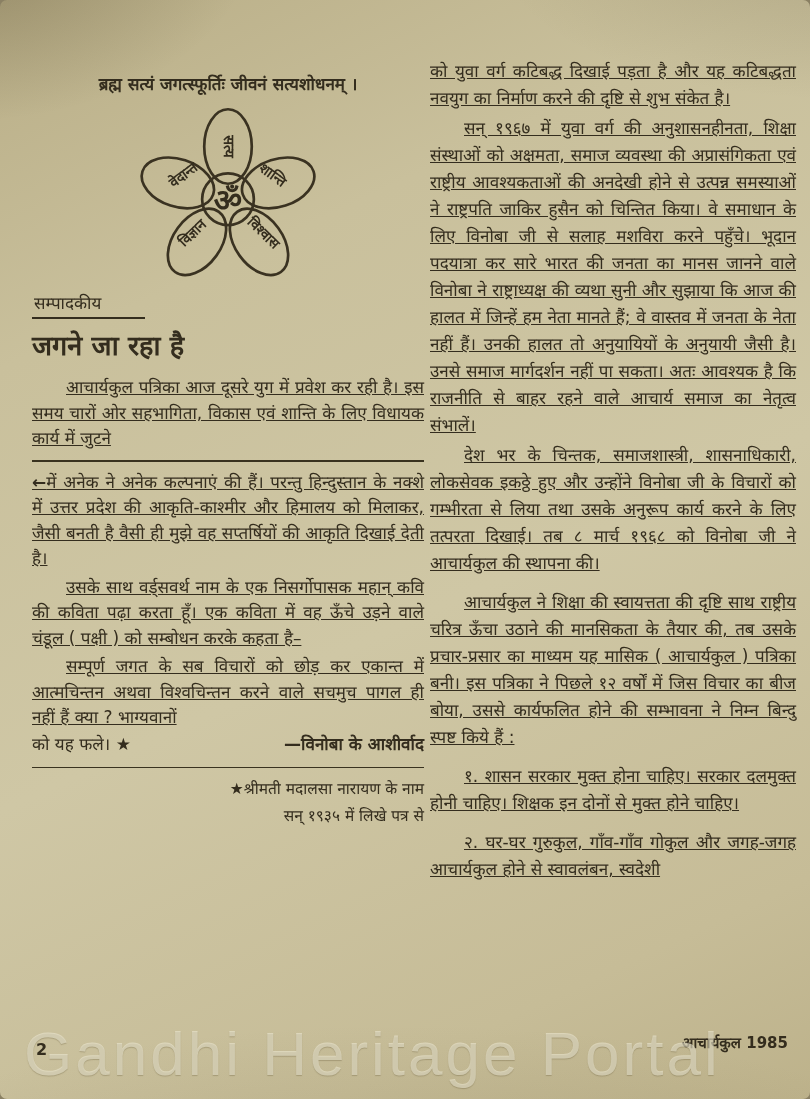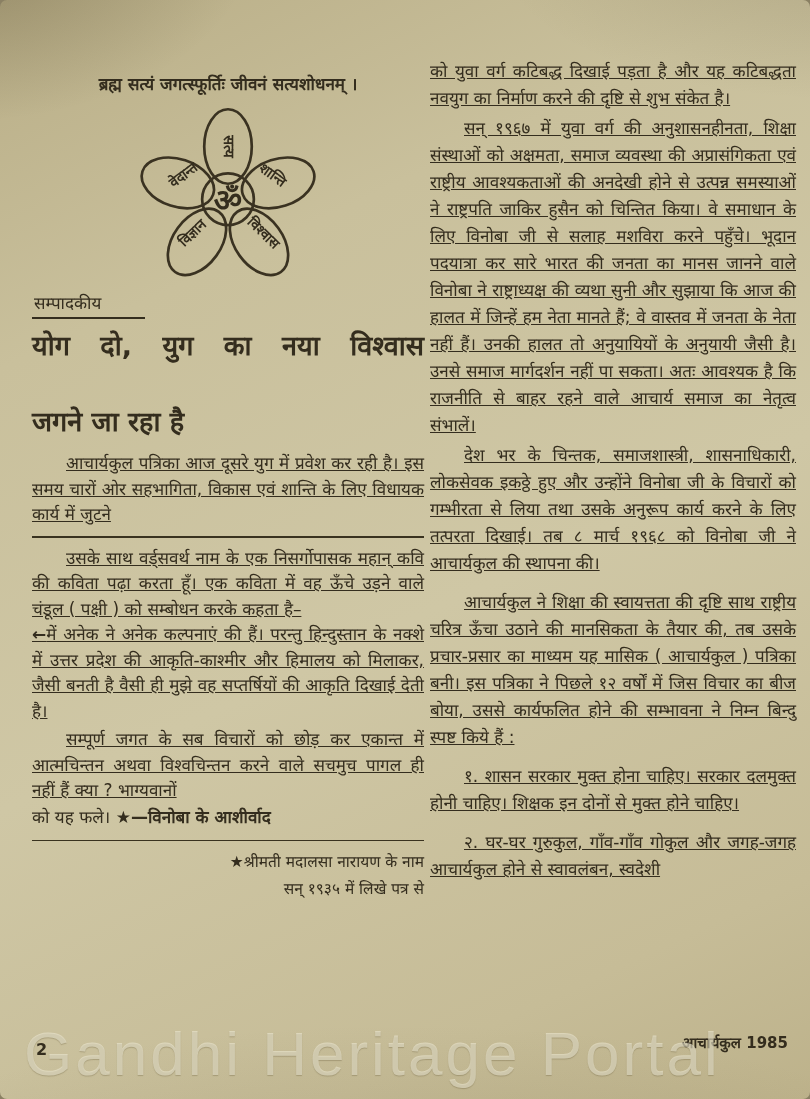--- a/index.html
+++ b/index.html
@@ -28,21 +28,21 @@
     border-bottom:2.5px solid #342d1e; padding:0 44px 3px 2px; margin:4px 0 6px 0;
   }
   .headline { font-weight:bold; font-size:27px; line-height:38px; margin:2px 0 10px 0; }
   .headline .l1 { display:block; text-align:justify; word-spacing:10px; }
   .headline .l1::after { content:""; display:inline-block; width:100%; }
   .headline .l2 { display:block; text-align:left; }
   .rule { border:none; border-top:2px solid #39321f; margin:8px 0 8px 0; }
   .rule-thin { border:none; border-top:1.5px solid #39321f; margin:10px 0 8px 0; }
   .para-gap { margin-top:3px; }
   .arrow { font-weight:bold; }
-  .sig-line { display:flex; font-size:17px; line-height:26px; }
+  .sig-line { display:flex; justify-content:space-between; font-size:17px; line-height:26px; }
   .sig-line .sig { font-weight:bold; }
   .footnote { text-align:right; font-size:15.5px; line-height:27px; }
   .num-point { margin-top:12px; }
   .footer-page-num { position:absolute; left:36px; top:1040px; font-size:16px; font-weight:bold; }
   .footer-issue { position:absolute; right:22px; top:1032px; font-size:15px; font-weight:bold; }
   .watermark {
     position:absolute; left:24px; top:1018px; width:780px;
     font-family:"Liberation Sans","DejaVu Sans",sans-serif;
     font-size:62px; letter-spacing:3px; white-space:nowrap;
     color:rgba(243,238,219,0.55);
@@ -89,31 +89,30 @@
         <text x="61" y="132" font-size="13.5" text-anchor="middle" transform="rotate(-44 61 128)">विज्ञान</text>
         <text x="129" y="132" font-size="13.5" text-anchor="middle" transform="rotate(44 129 128)">विश्वास</text>
       </svg>
     </div>
 
     <div>
       <span class="section-label">सम्पादकीय</span>
     </div>
 
     <h1 class="headline">
-      <span class="l1">योग दो, युग का नया विश्वास</span>
       <span class="l2">जगने जा रहा है</span>
     </h1>
 
     <p class="body-text indent">आचार्यकुल पत्रिका आज दूसरे युग में प्रवेश कर रही है। इस समय चारों ओर सहभागिता, विकास एवं शान्ति के लिए विधायक कार्य में जुटने</p>
 
     <hr class="rule">
 
+    <p class="body-text"><span class="arrow">←</span><span>में अनेक ने अनेक कल्पनाएं की हैं। परन्तु हिन्दुस्तान के नक्शे में उत्तर प्रदेश की आकृति-काश्मीर और हिमालय को मिलाकर, जैसी बनती है वैसी ही मुझे वह सप्तर्षियों की आकृति दिखाई देती है।</span></p>
+
     <p class="body-text indent para-gap">उसके साथ वर्ड्सवर्थ नाम के एक निसर्गोपासक महान् कवि की कविता पढ़ा करता हूँ। एक कविता में वह ऊँचे उड़ने वाले चंडूल ( पक्षी ) को सम्बोधन करके कहता है–</p>
-
-    <p class="body-text"><span class="arrow">←</span><span>में अनेक ने अनेक कल्पनाएं की हैं। परन्तु हिन्दुस्तान के नक्शे में उत्तर प्रदेश की आकृति-काश्मीर और हिमालय को मिलाकर, जैसी बनती है वैसी ही मुझे वह सप्तर्षियों की आकृति दिखाई देती है।</span></p>
 
 
     <p class="body-text indent para-gap">सम्पूर्ण जगत के सब विचारों को छोड़ कर एकान्त में आत्मचिन्तन अथवा विश्वचिन्तन करने वाले सचमुच पागल ही नहीं हैं क्या ? भाग्यवानों</p>
 
     <div class="sig-line">
       <span>को यह फले। ★</span>
       <span class="sig">—विनोबा के आशीर्वाद</span>
     </div>
 
     <hr class="rule-thin">

